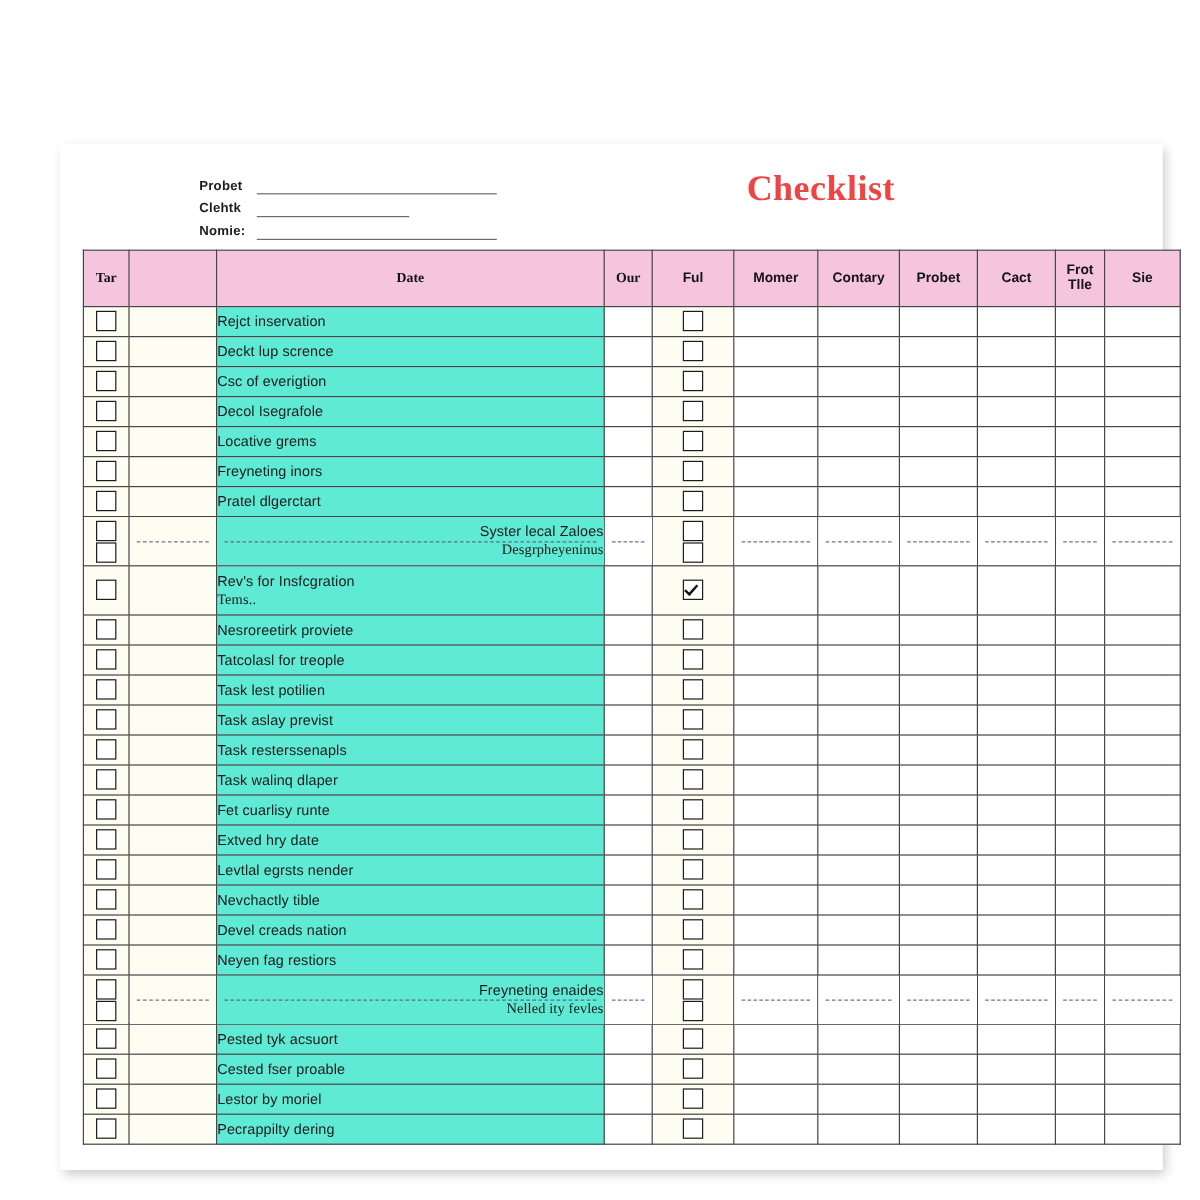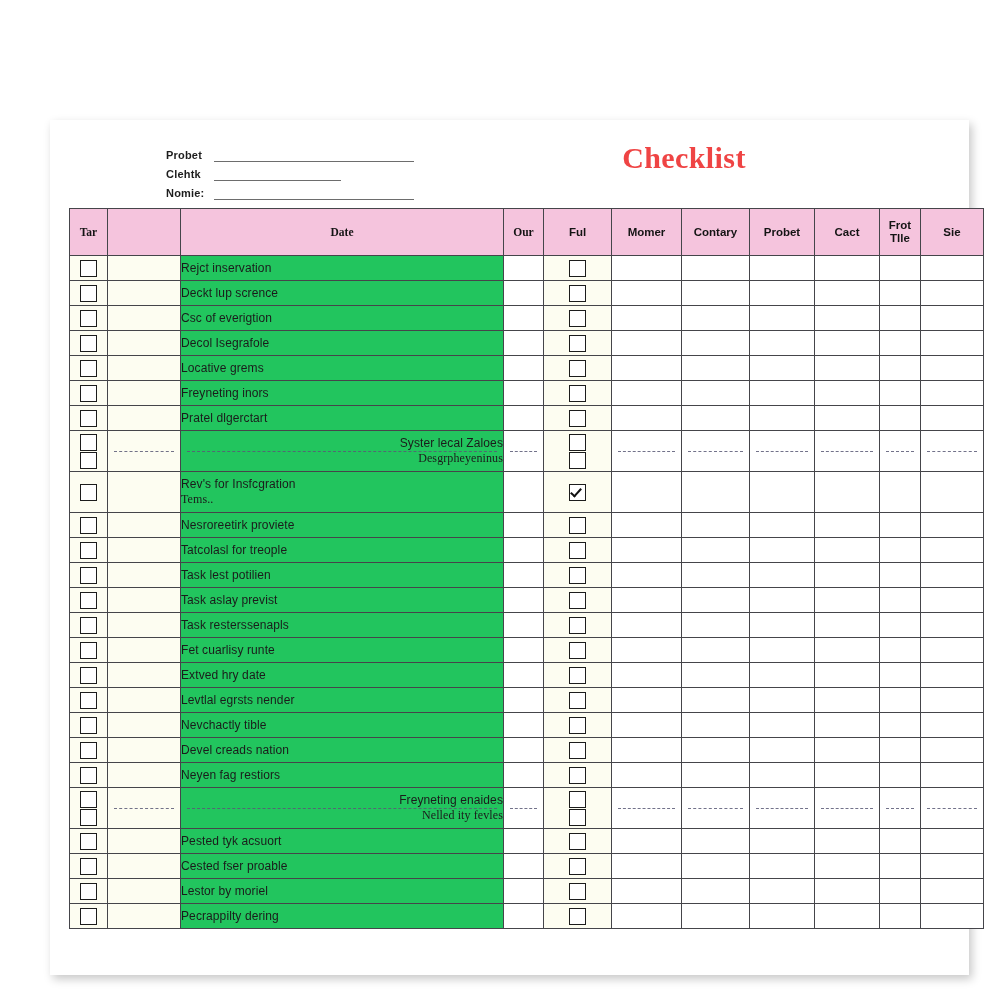--- a/index.html
+++ b/index.html
@@ -96,21 +96,21 @@
     text-align: center;
     vertical-align: bottom;
     padding-bottom: 7px;
     line-height: 13px;
   }
   thead th.mid-align { vertical-align: middle; padding-bottom: 0; font-family: Liberation Serif, serif; }
 
   tbody td { height: 24px; }
   td.c-check   { background: #fdfdf1; text-align: center; }
   td.c-blank   { background: #fdfdf1; }
-  td.c-task    { background: #22c55e; padding-left: 13px; }
+  td.c-task    { background: #5eead4; padding-left: 13px; }
   td.c-our     { background: #ffffff; }
   td.c-plain   { background: #ffffff; }
 
   .task-text {
     font-size: 12px;
     color: #1b1b1b;
     line-height: 15px;
     letter-spacing: 0.1px;
   }
   .task-text .sub { display: block; font-family: Liberation Serif, serif; }
@@ -449,20 +449,35 @@
           <td class="c-plain"></td>
           <td class="c-plain"></td>
           <td class="c-plain"></td>
           <td class="c-plain"></td>
           <td class="c-plain"></td>
         </tr>
         <tr>
           <td class="c-check"><span class="cbox"></span></td>
           <td class="c-blank"></td>
           <td class="c-task">
+            <div class="task-text"><span>Task walinq dlaper</span></div>
+          </td>
+          <td class="c-our"></td>
+          <td class="c-check"><span class="cbox"></span></td>
+          <td class="c-plain"></td>
+          <td class="c-plain"></td>
+          <td class="c-plain"></td>
+          <td class="c-plain"></td>
+          <td class="c-plain"></td>
+          <td class="c-plain"></td>
+        </tr>
+        <tr>
+          <td class="c-check"><span class="cbox"></span></td>
+          <td class="c-blank"></td>
+          <td class="c-task">
             <div class="task-text"><span>Fet cuarlisy runte</span></div>
           </td>
           <td class="c-our"></td>
           <td class="c-check"><span class="cbox"></span></td>
           <td class="c-plain"></td>
           <td class="c-plain"></td>
           <td class="c-plain"></td>
           <td class="c-plain"></td>
           <td class="c-plain"></td>
           <td class="c-plain"></td>

